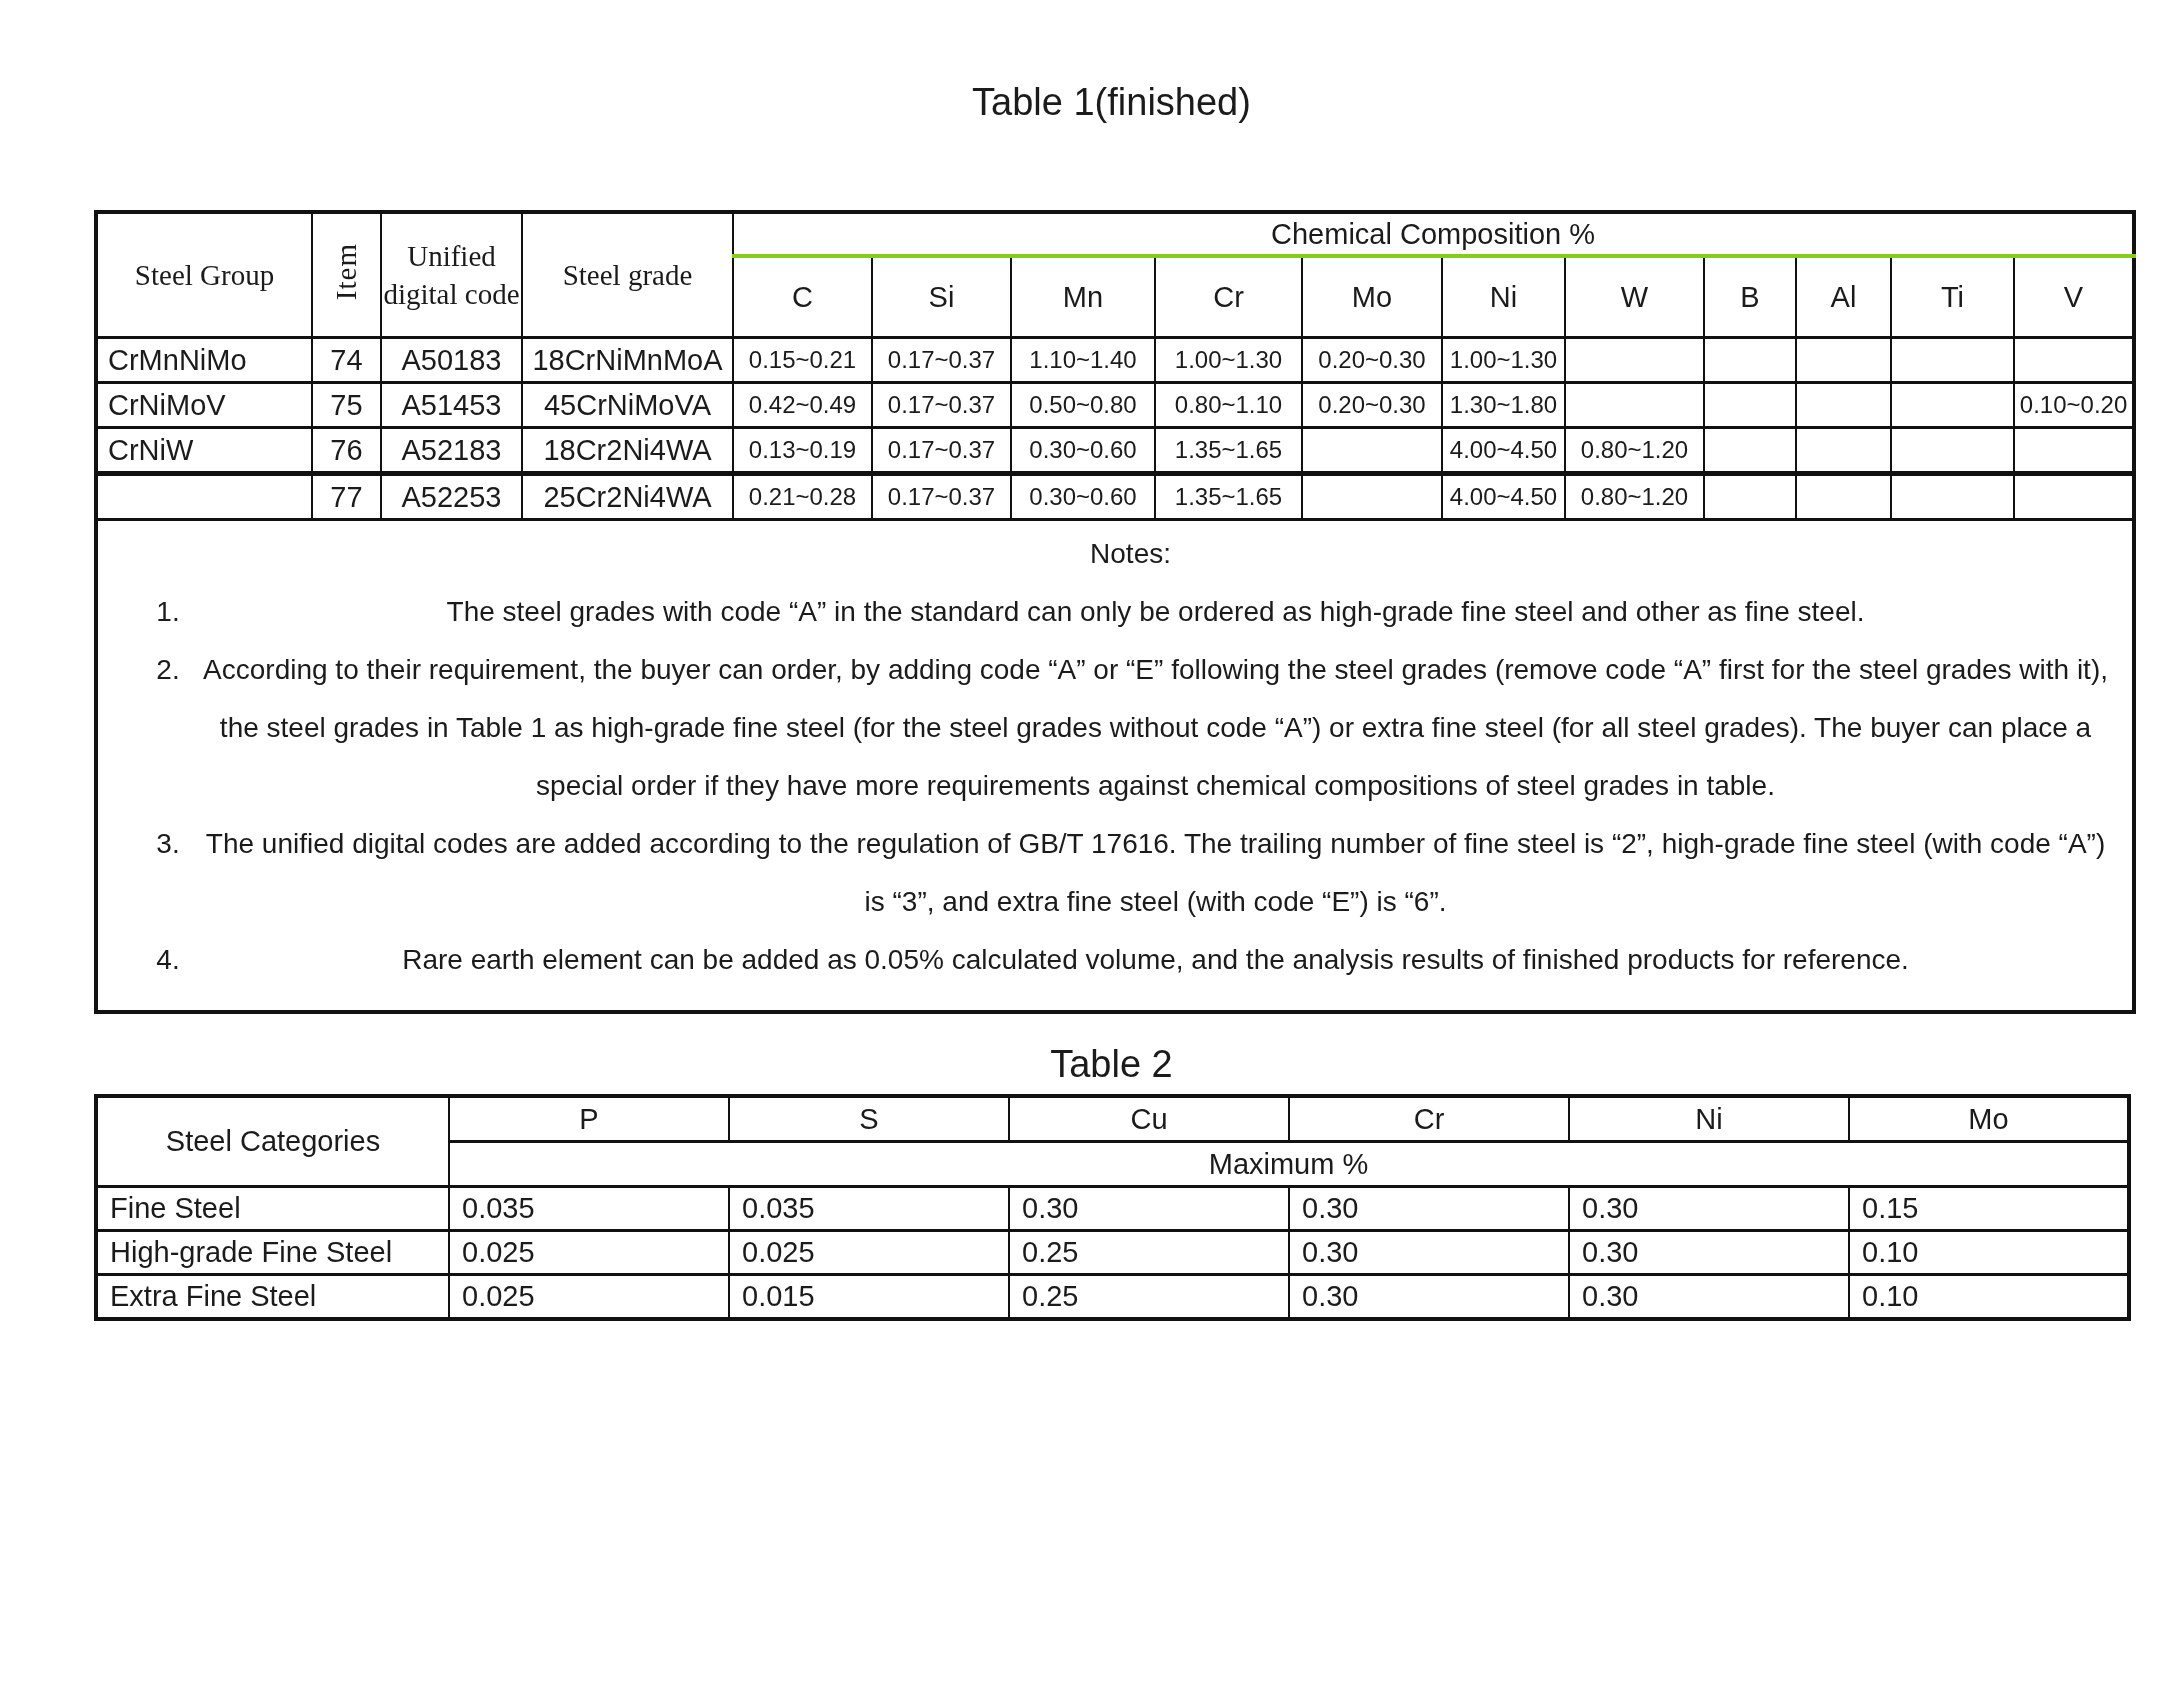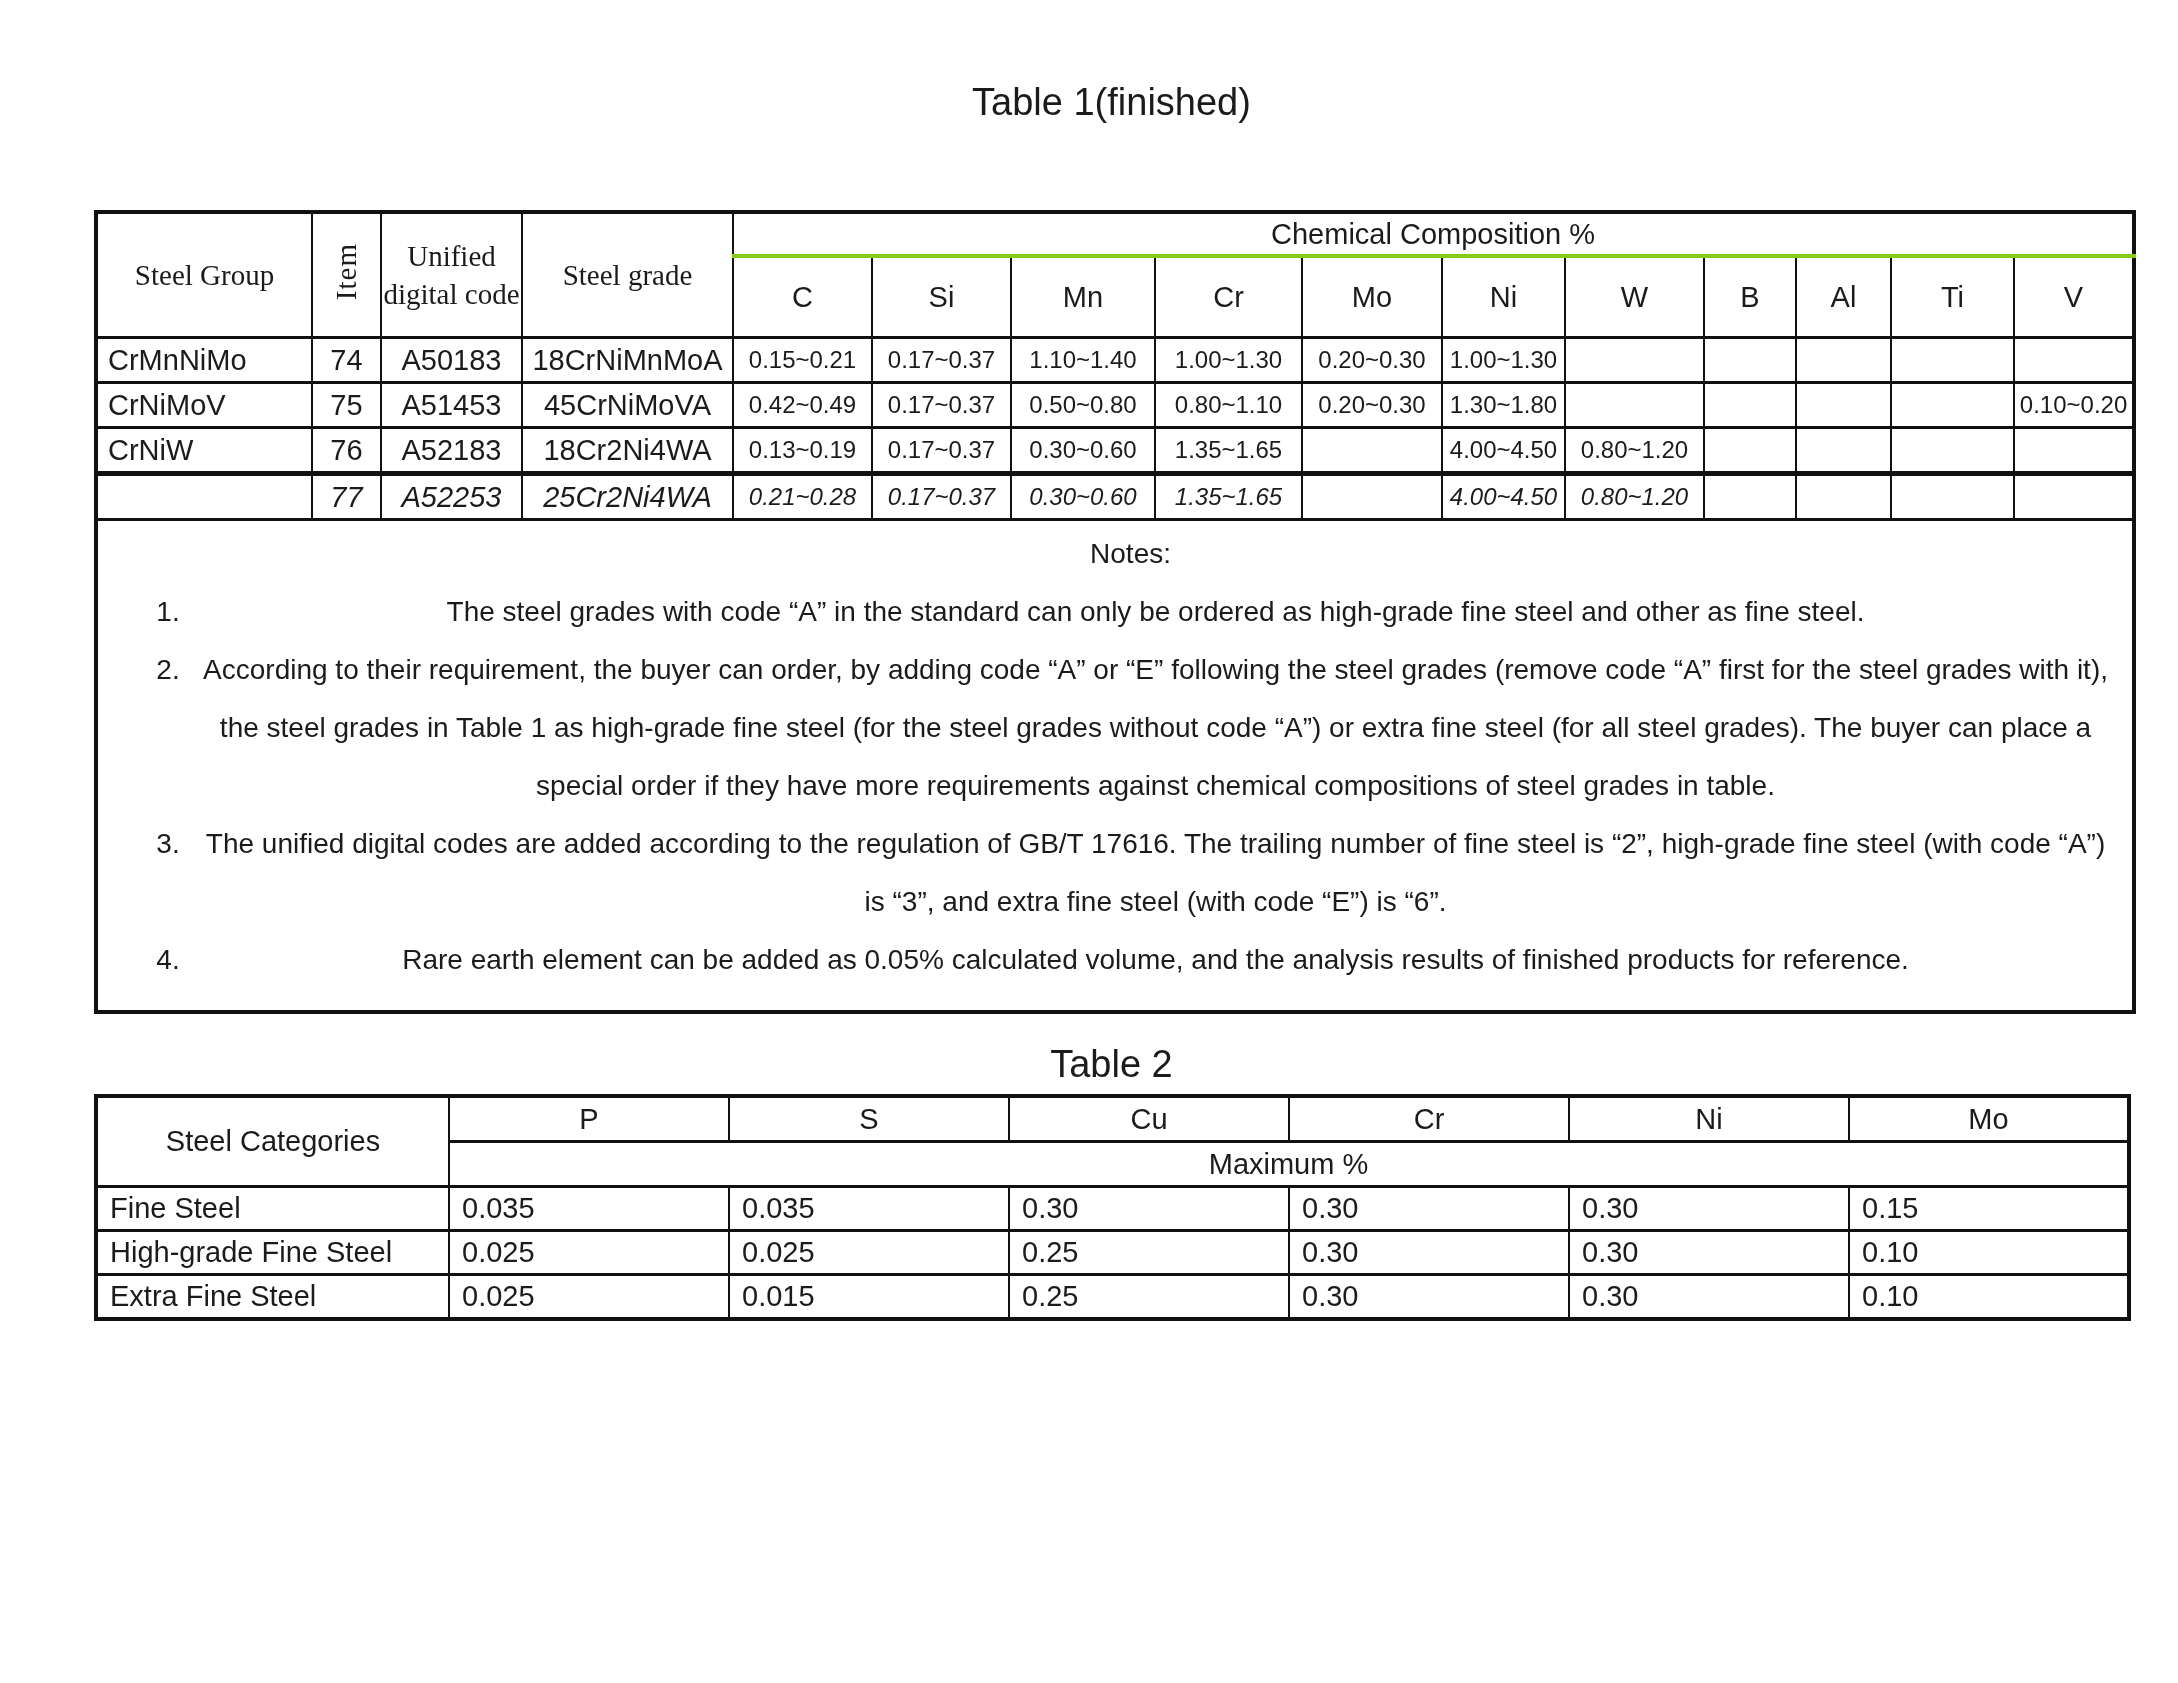--- a/index.html
+++ b/index.html
@@ -54,21 +54,21 @@
     transform: rotate(180deg);
     display: inline-block;
     font-size: 29px;
     line-height: 1.05;
     letter-spacing: 1px;
   }
   .t1 .data-row td { height: 42px; }
   .t1 .td-group { text-align: left; padding-left: 10px; font-size: 29px; }
   .t1 .td-c { font-size: 29px; }
   .t1 .td-v { font-size: 24px; }
-  .t1 .row-last td { border-top: 5px solid #111; font-style: italic; }
+  .t1 .row-last td { border-top: 5px solid #111; }
 
   .notes-cell {
     border-top: 3px solid #111;
     height: 485px;
     vertical-align: top;
     text-align: center;
     padding: 4px 14px 0 45px;
     font-size: 28px;
     line-height: 58px;
   }

